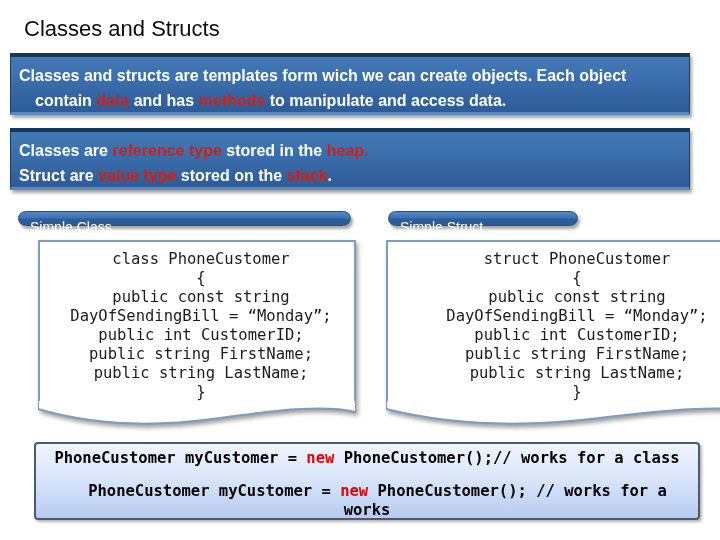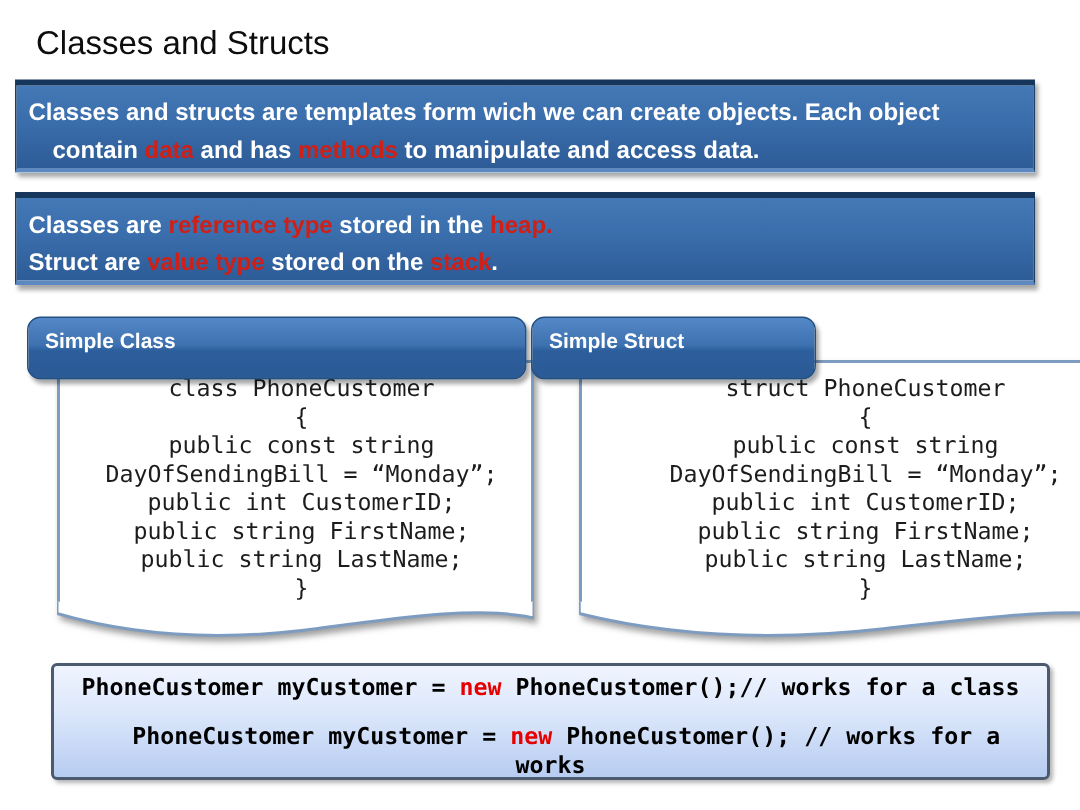--- a/index.html
+++ b/index.html
@@ -22,29 +22,29 @@
     box-shadow:2px 3px 3px rgba(0,0,0,0.35);
     color:#fff;font-size:16px;font-weight:bold;line-height:25px;
     padding:6px 8px 4px 8px;
   }
   .banner-intro{top:53px;height:62px;}
   .banner-storage{top:128px;height:62px;}
   .banner .indent{padding-left:16px;}
   .red{color:#cf2018;}
   
   .panel-header{
-    position:absolute;top:211px;height:42px;box-sizing:border-box;z-index:3;
+    position:absolute;top:211px;height:15px;box-sizing:border-box;z-index:3;
     background:linear-gradient(180deg,#5588c8 0%,#3d71af 45%,#2d5e9c 55%,#2b5a95 100%);
     border:1px solid #24507f;border-radius:9px;
     box-shadow:2px 3px 3px rgba(0,0,0,0.35);
-    color:#fff;font-size:14px;font-weight:bold;line-height:31px;
+    color:#fff;font-size:14px;font-weight:normal;line-height:31px;
     padding-left:11px;
   }
   .header-class{left:18px;width:333px;}
-  .header-struct{left:354px;width:190px;}
+  .header-struct{left:388px;width:190px;}
   
   .codebox{
     position:absolute;top:240px;z-index:1;
     filter:drop-shadow(2px 3px 2px rgba(80,80,80,0.55));
   }
   .codebox-class{left:38px;width:318px;}
   .codebox-struct{left:386px;width:374px;}
   .codebox-body{
     background:#fff;border:2px solid #7e9cc0;border-bottom:none;box-sizing:border-box;text-align:center;
   }

